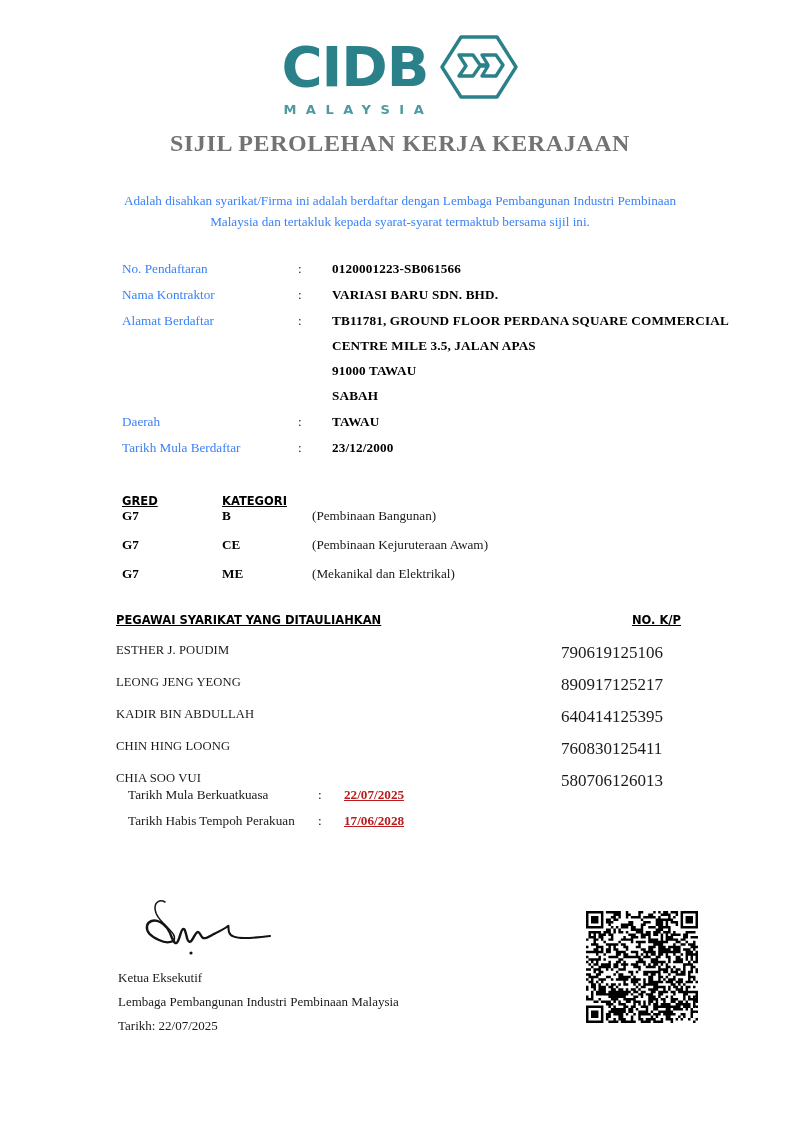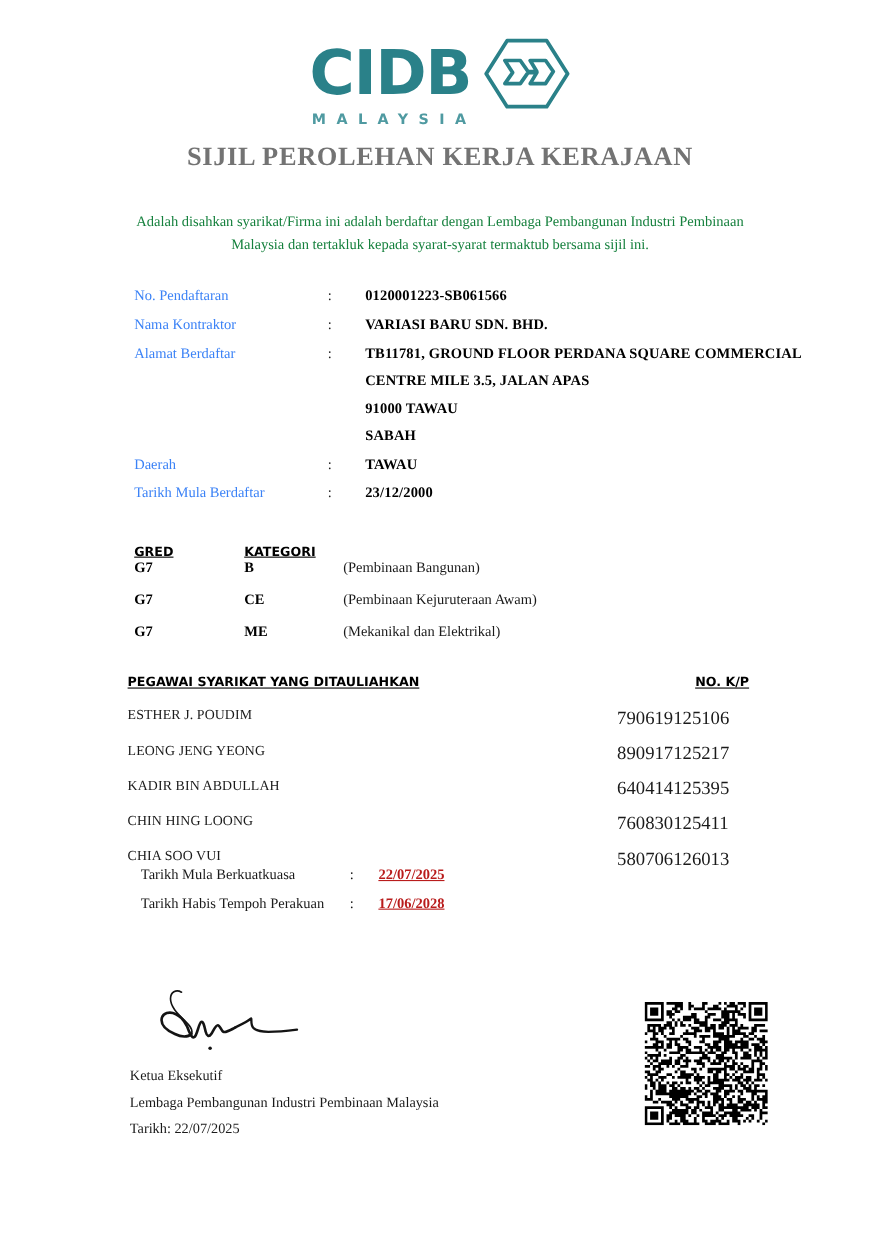--- a/index.html
+++ b/index.html
@@ -78,21 +78,21 @@
 
   
   .intro {
     position: absolute;
     left: 110px;
     top: 190px;
     width: 580px;
     text-align: center;
     font-size: 13.2px;
     line-height: 21px;
-    color: #15803d;
+    color: #3b82f6;
   }
 
   
   .details {
     position: absolute;
     left: 122px;
     top: 261px;
     width: 640px;
   }
   .det-row {

